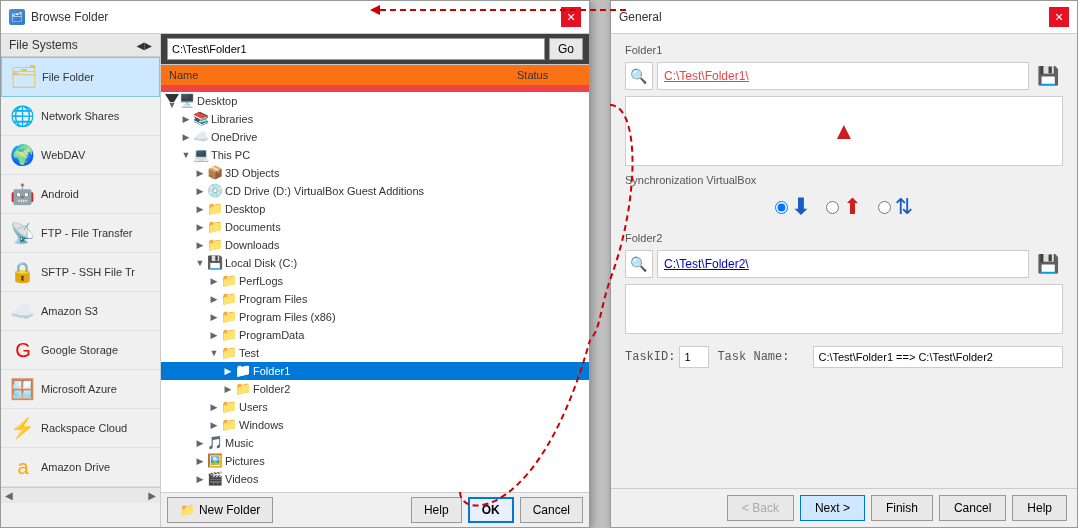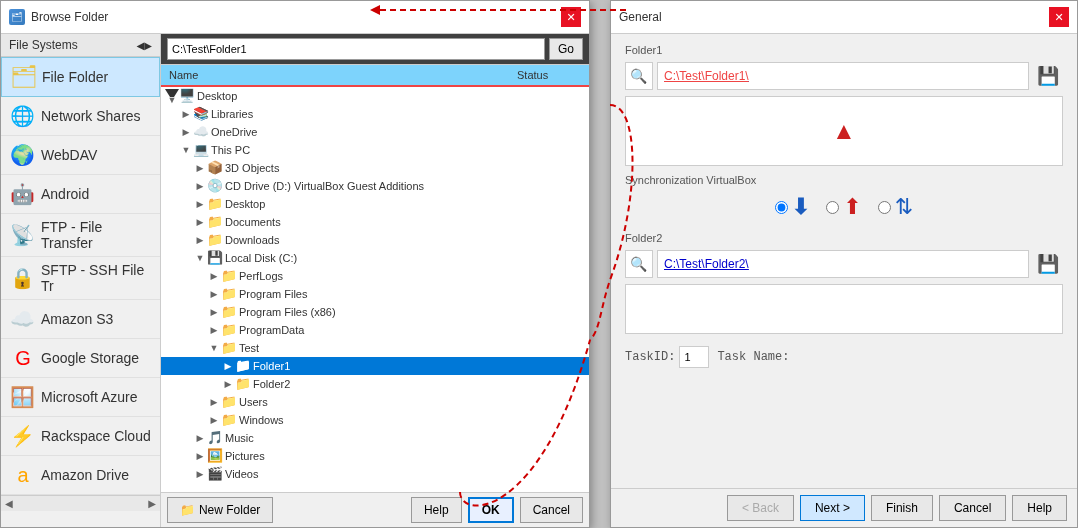--- a/index.html
+++ b/index.html
@@ -79,21 +79,21 @@
       cursor: pointer;
       border-bottom: 1px solid #e0e0e0;
       min-height: 36px;
     }
     .sidebar-item.active { background: #e8f4ff; }
     .sidebar-item-icon {
       width: 28px; height: 28px;
       flex-shrink: 0;
       display: flex; align-items: center; justify-content: center;
     }
-    .sidebar-item-label { font-size: 14px; color: #333; font-weight: 500; }
+    .sidebar-item-label { font-size: 11px; color: #333; font-weight: 500; }
 
     
     .sidebar-item.active { background: #cde8ff; border: 1px solid #7ec8e3; }
 
     
     .main-content { flex: 1; display: flex; flex-direction: column; }
 
     
     .address-bar {
       display: flex;
@@ -115,22 +115,22 @@
       height: 22px;
       padding: 0 8px;
       background: #e8e8e8;
       border: 1px solid #999;
       cursor: pointer;
       font-size: 11px;
       display: flex; align-items: center; gap: 2px;
     }
     .tree-header {
       display: flex;
-      background: #7dd3fc;
-      border-bottom: 2px solid #ef4444;
+      background: #f97316;
+      border-bottom: 7px solid #ef4444;
       padding: 2px 0;
     }
     .tree-header-name {
       flex: 1;
       padding: 2px 8px;
       font-size: 11px;
       color: #333;
     }
     .tree-header-status {
       width: 80px;
@@ -717,20 +717,21 @@
         <div class="folder-box-content" style="height:50px;"></div>
       </div>
 
       <div class="info-row">
         <div class="info-field">
           <span class="info-label">TaskID:</span>
           <input class="info-input info-input-narrow" type="text" value="1" style="">
         </div>
         <div class="info-field" style="flex:1;gap:24px;">
           <span class="info-label">Task Name:</span>
+          <input class="info-input" type="text" style="flex: 1 1 0%; width: auto;" value="C:\Test\Folder1 ==&gt; C:\Test\Folder2">
         </div>
       </div>
     </div>
 
     <div class="dialog-footer">
       <button class="footer-btn" disabled="" style="color:#aaa;">
         <span>&lt; Back</span>
       </button>
       <button class="footer-btn active">
         <span>Next &gt;</span>

